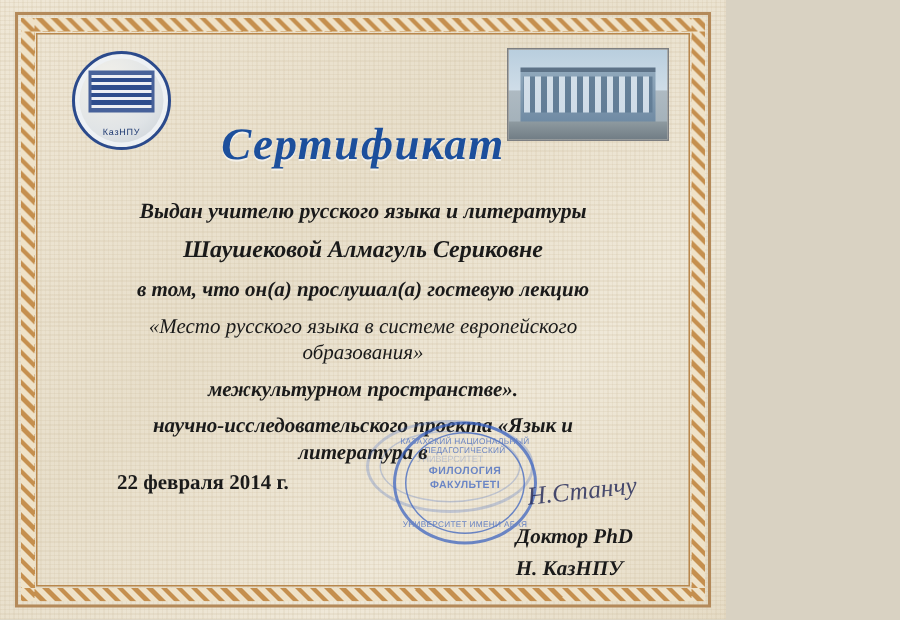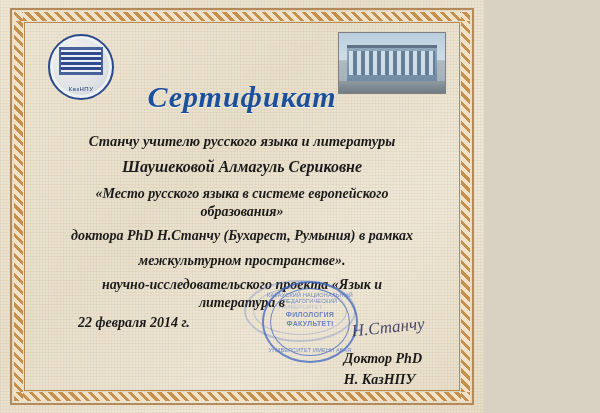--- a/index.html
+++ b/index.html
@@ -192,21 +192,21 @@
     margin-bottom: 8px;
   }
   .l-desc {
     font-size: 14px;
     font-style: italic;
     font-weight: bold;
   }
   .l-lecture {
     font-size: 14px;
     font-style: italic;
-    font-weight: bold;
+    font-weight: normal;
   }
   .l-author {
     font-size: 14px;
     font-style: italic;
     font-weight: bold;
   }
   .l-project1, .l-project2 {
     font-size: 14px;
     font-style: italic;
     font-weight: bold;
@@ -217,21 +217,20 @@
     left: 34px;
     right: 26px;
     bottom: 24px;
     height: 54px;
   }
   .date {
     position: absolute;
     left: 14px;
     top: 8px;
     font-size: 14px;
-    font-style: italic;
     font-weight: bold;
     color: #1a1a1a;
   }
   .signer {
     position: absolute;
     right: 6px;
     top: 2px;
     text-align: left;
     font-size: 14px;
     font-style: italic;
@@ -353,24 +352,24 @@
 
     <div class="photo">
       <div class="bld"></div>
       <div class="win"></div>
       <div class="ground"></div>
     </div>
 
     <div class="title">Сертификат</div>
 
     <div class="body-text">
-      <p class="line l-recipient-label">Станчу учителю русского языка и литературы</p>
+      <p class="line l-recipient-label">Выдан учителю русского языка и литературы</p>
       <p class="line l-name">Шаушековой Алмагуль Сериковне</p>
+      <p class="line l-desc">в том, что он(а) прослушал(а) гостевую лекцию</p>
       <p class="line l-lecture">«Место русского языка в системе европейского образования»</p>
-      <p class="line l-author">доктора PhD Н.Станчу (Бухарест, Румыния) в рамках</p>
       <p class="line l-project2">межкультурном пространстве».</p>
       <p class="line l-project1">научно-исследовательского проекта «Язык и литература в</p>
     </div>
 
     <div class="stamp-faint">
       <div class="stamp-faint-text">УНИВЕРСИТЕТ</div>
     </div>
 
     <div class="footer">
       <div class="date">22 февраля 2014 г.</div>

